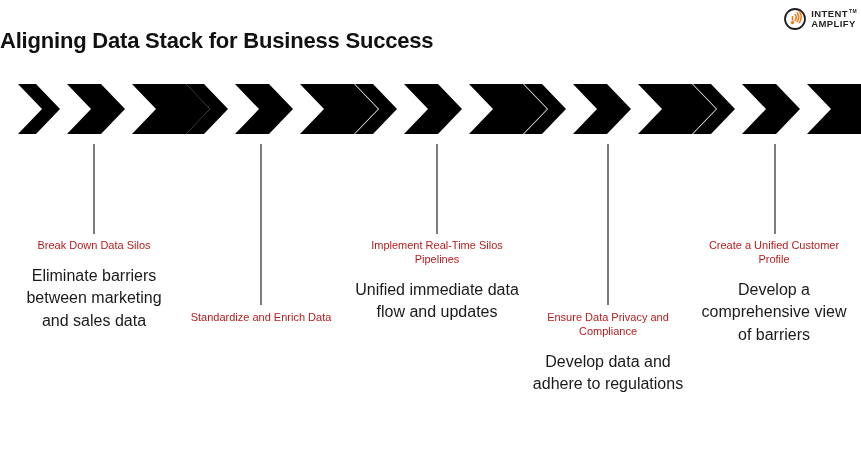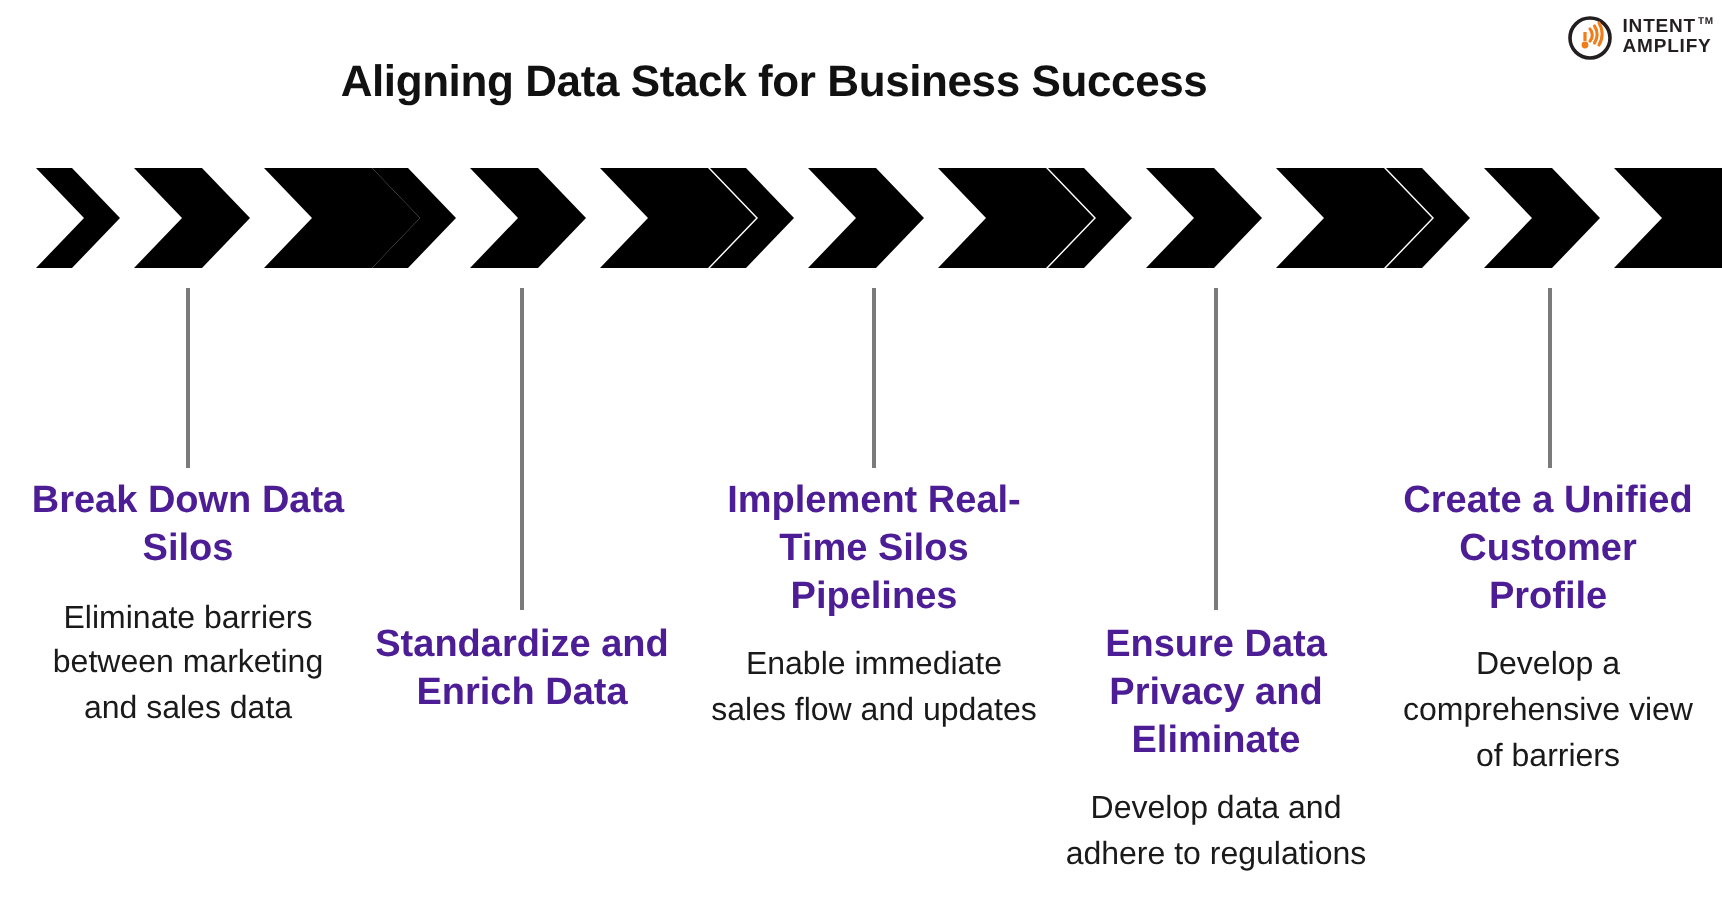--- a/index.html
+++ b/index.html
@@ -17,36 +17,36 @@
   .logo-text { display: flex; flex-direction: column; line-height: 1.0; }
   .logo-line {
     font-size: 9.5px; font-weight: bold; color: #231f20;
     letter-spacing: 0.4px; position: relative; white-space: nowrap;
   }
   .logo-tm { font-size: 5px; vertical-align: super; font-weight: bold; margin-left: 1px; }
 
   
   .title {
     position: absolute; top: 28px; left: 0; width: 774px;
-    text-align: center; font-size: 22px; font-weight: bold;
+    font-size: 22px; font-weight: bold;
     color: #111111; letter-spacing: -0.2px;
   }
 
   
   .arrow-band { position: absolute; top: 84px; left: 0; width: 861px; height: 52px; }
   .arrow-group { position: absolute; top: 0; height: 50px; display: flex; align-items: flex-start; gap: 7px; }
   .chev { height: 50px; display: block; }
 
   
   .connector { position: absolute; width: 2px; background: #7b7b7b; }
 
   
   .col { position: absolute; text-align: center; }
   .col-head {
-    font-size: 19px; font-weight: bold; color: #4c1d95;
+    font-size: 11px; font-weight: normal; color: #b91c1c;
     line-height: 1.25; margin-bottom: 12px;
   }
   .col-body { font-size: 16px; color: #1a1a1a; line-height: 1.42; }
 </style>
 </head>
 <body>
 
 <div id="canvas">
 
   <div class="logo">
@@ -139,25 +139,25 @@
     <div class="col-head">Break Down Data Silos</div>
     <div class="col-body">Eliminate barriers between marketing and sales data</div>
   </div>
 
   <div class="col" style="left:181px; top:311px; width:160px;">
     <div class="col-head">Standardize and Enrich Data</div>
   </div>
 
   <div class="col" style="left:353px; top:239px; width:168px;">
     <div class="col-head">Implement Real-Time Silos Pipelines</div>
-    <div class="col-body">Enable immediate sales flow and updates</div>
+    <div class="col-body">Unified immediate data flow and updates</div>
   </div>
 
   <div class="col" style="left:527px; top:311px; width:162px;">
-    <div class="col-head">Ensure Data Privacy and Eliminate</div>
+    <div class="col-head">Ensure Data Privacy and Compliance</div>
     <div class="col-body">Develop data and adhere to regulations</div>
   </div>
 
   <div class="col" style="left:698px; top:239px; width:152px;">
     <div class="col-head">Create a Unified Customer Profile</div>
     <div class="col-body">Develop a comprehensive view of barriers</div>
   </div>
 
 </div>
 

